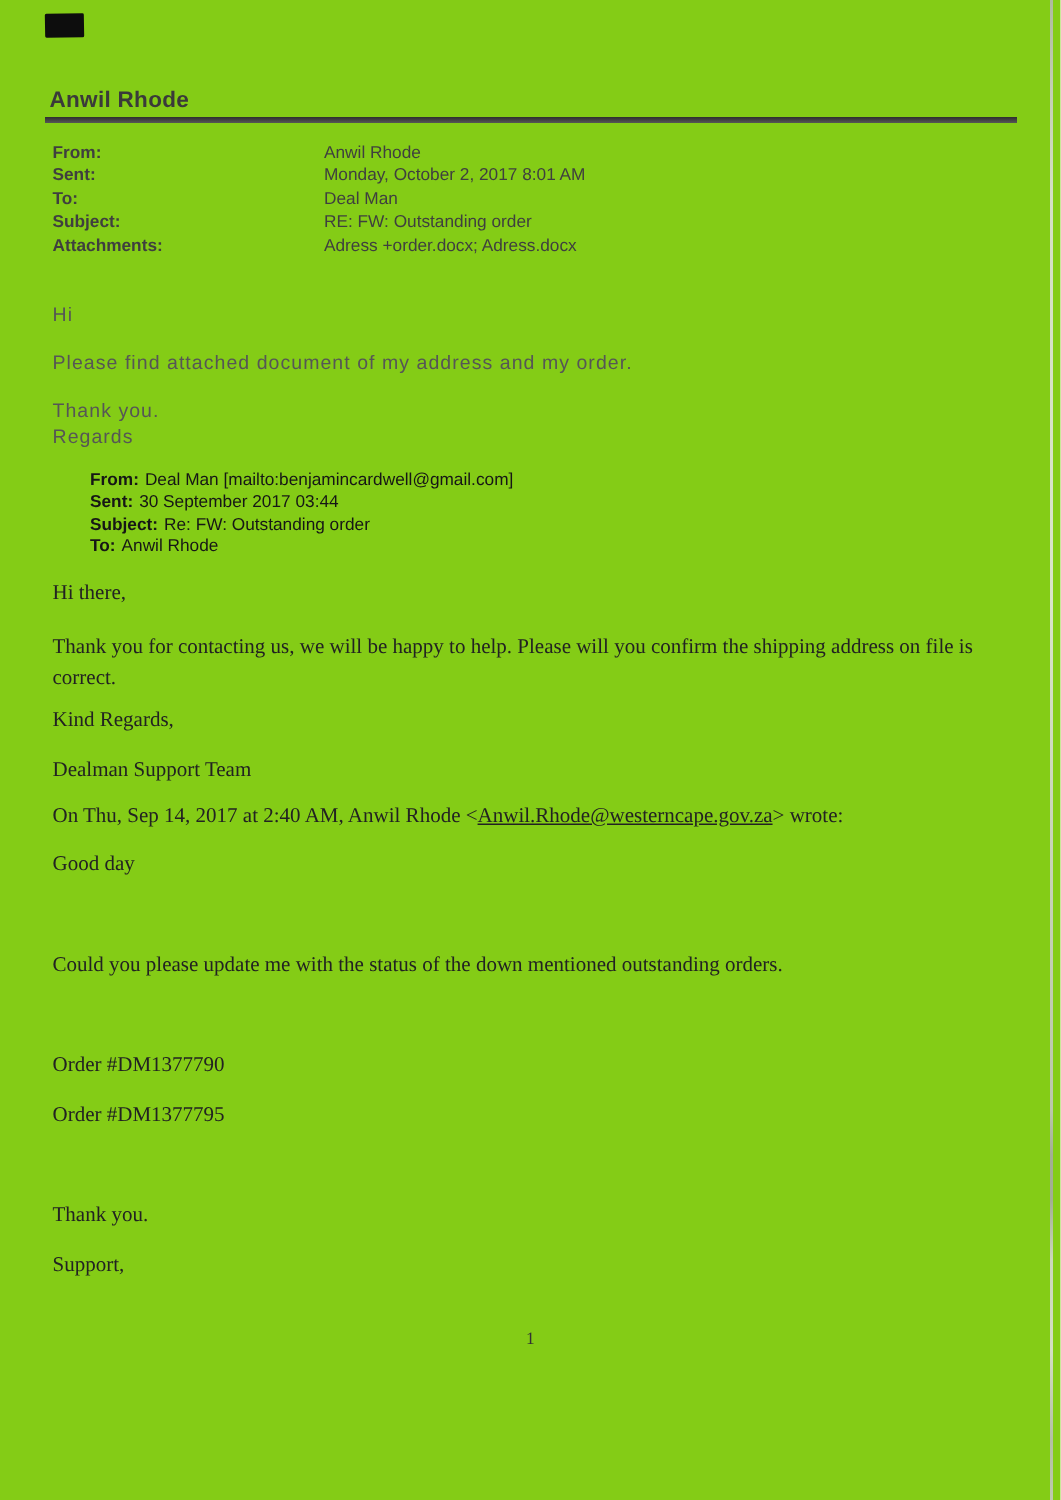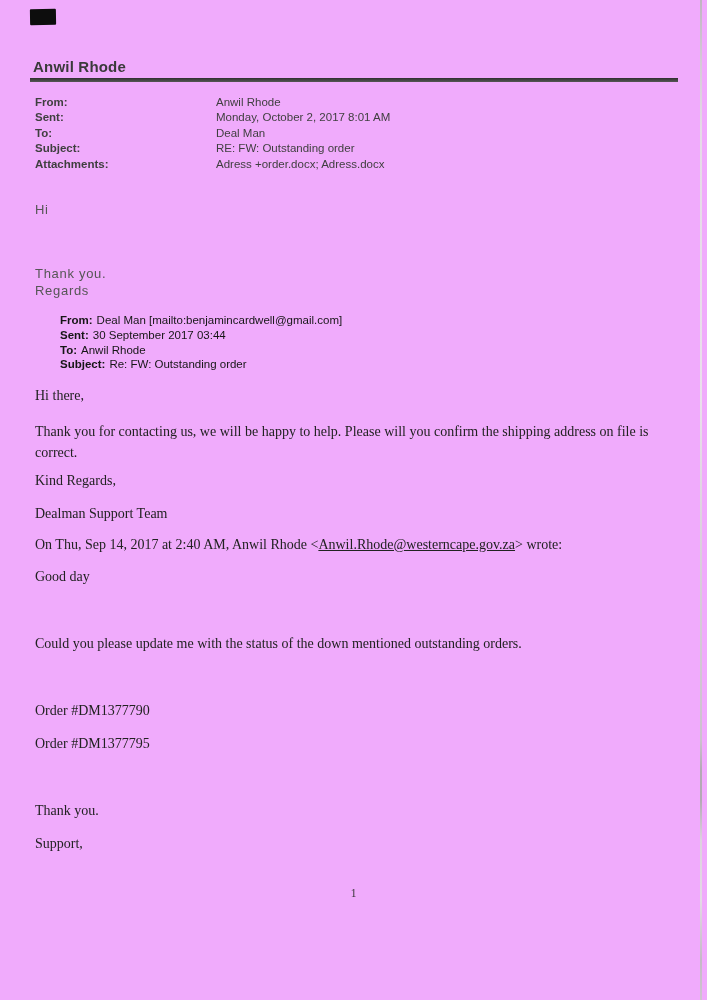--- a/index.html
+++ b/index.html
@@ -1,19 +1,19 @@
 <!DOCTYPE html>
 <html><head>
 <meta charset="utf-8">
 <style>
   html,body{margin:0;padding:0;background:#ffffff;}
   .page{
     position:relative;
     width:707px;height:1000px;
-    background:#f0abfc;
+    background:#84cc16;
     overflow:hidden;
     font-family:"Liberation Sans", sans-serif;
   }
   
   .corner-mark{
     position:absolute;left:30px;top:9px;width:26px;height:16px;
     background:#0d0d0d;border-radius:1px;transform:rotate(-1deg);
   }
   .edge-line{
     position:absolute;left:700px;top:0;width:2px;height:1000px;
@@ -89,35 +89,36 @@
       <span class="meta-label">Subject:</span>
       <span class="meta-value">RE: FW: Outstanding order</span>
     </div>
     <div class="meta-row">
       <span class="meta-label">Attachments:</span>
       <span class="meta-value">Adress +order.docx; Adress.docx</span>
     </div>
   </div>
 
   <div class="g" style="top:201px">Hi</div>
+  <div class="g" style="top:233px">Please find attached document of my address and my order.</div>
   <div class="g" style="top:265px">Thank you.</div>
   <div class="g" style="top:282px">Regards</div>
 
   <div class="qmeta">
     <div class="qmeta-row">
       <span class="qlabel">From:</span><span>Deal Man [mailto:benjamincardwell@gmail.com]</span>
     </div>
     <div class="qmeta-row">
       <span class="qlabel">Sent:</span><span>30 September 2017 03:44</span>
     </div>
     <div class="qmeta-row">
-      <span class="qlabel">To:</span><span>Anwil Rhode</span>
+      <span class="qlabel">Subject:</span><span>Re: FW: Outstanding order</span>
     </div>
     <div class="qmeta-row">
-      <span class="qlabel">Subject:</span><span>Re: FW: Outstanding order</span>
+      <span class="qlabel">To:</span><span>Anwil Rhode</span>
     </div>
   </div>
 
   <div class="s" style="top:385px">Hi there,</div>
   <div class="s para" style="top:421px">
     <span>Thank you for contacting us, we will be happy to help. Please will you confirm the shipping address on file is</span>
     <span>correct.</span>
   </div>
   <div class="s" style="top:470px">Kind Regards,</div>
   <div class="s" style="top:503px">Dealman Support Team</div>

